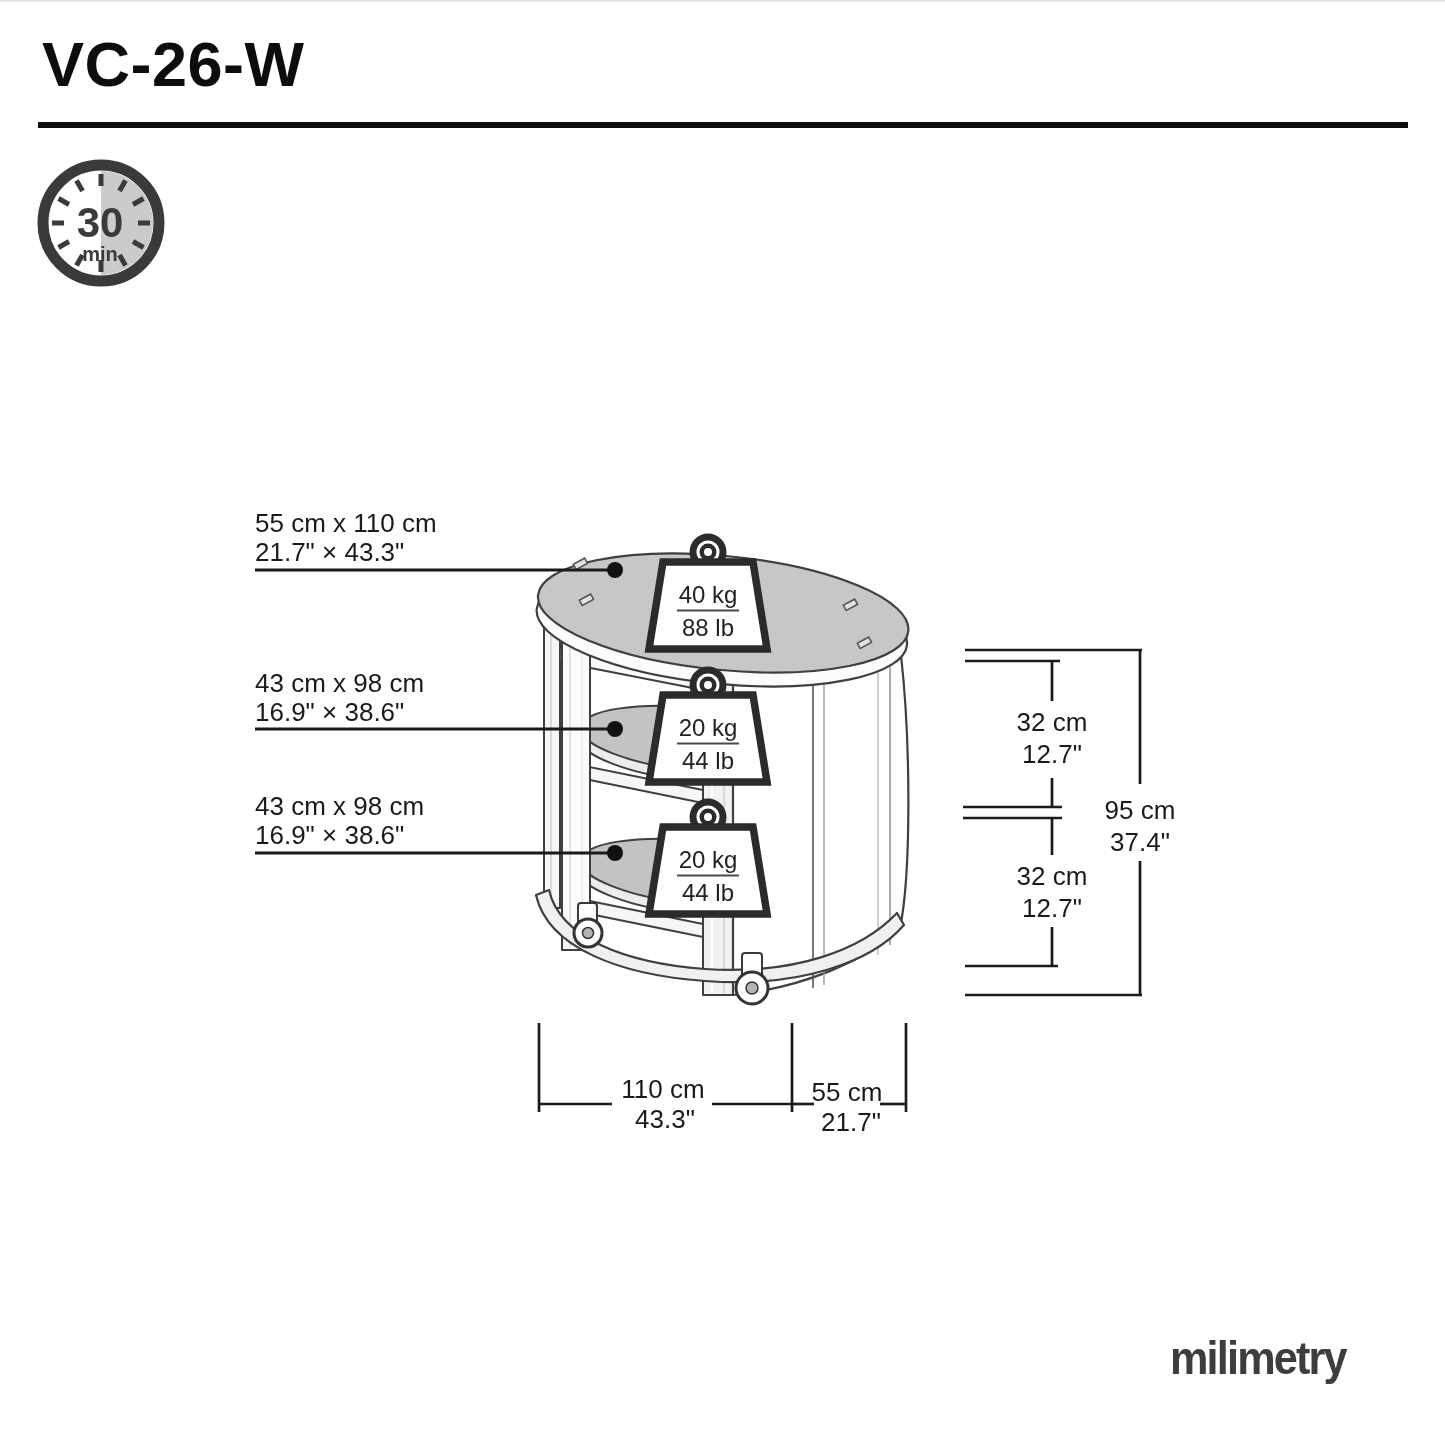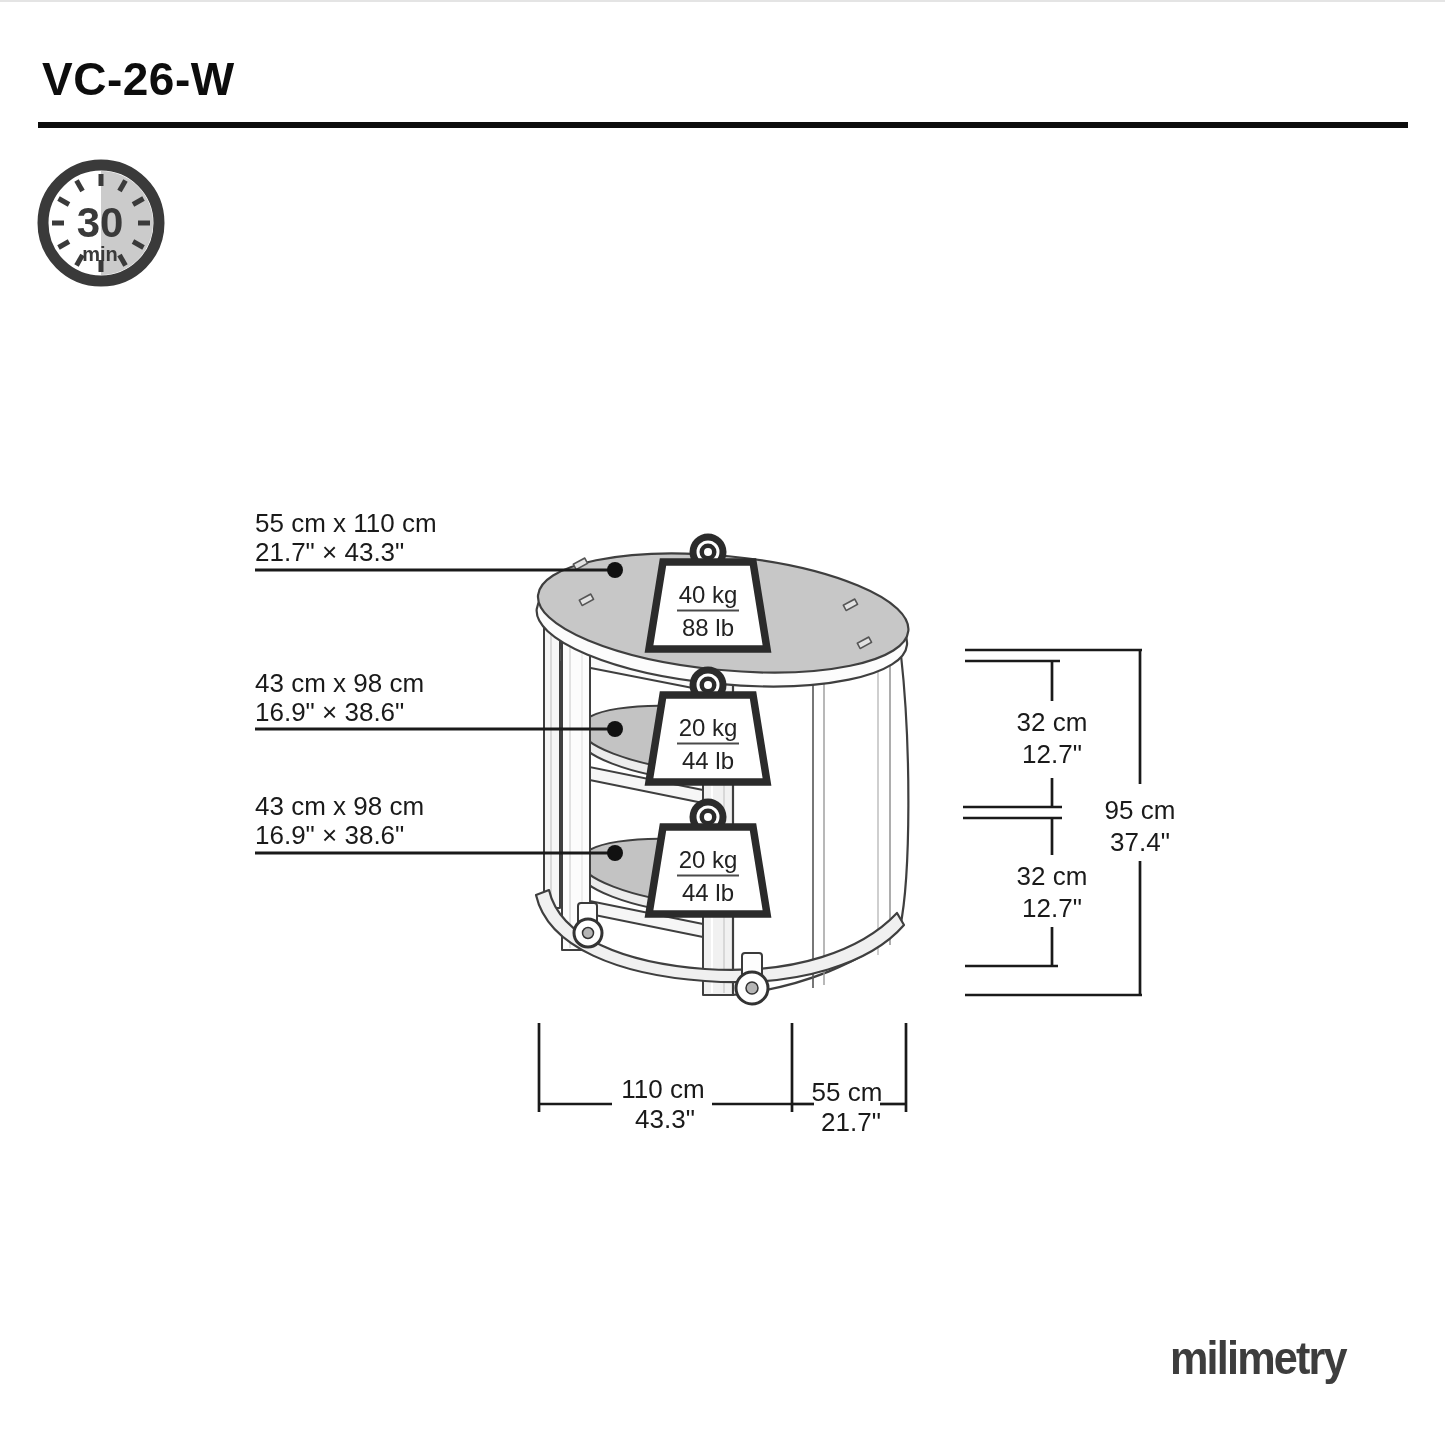--- a/index.html
+++ b/index.html
@@ -1,20 +1,20 @@
 <!DOCTYPE html>
 <html><head>
 <meta charset="utf-8">
 <style>
   html,body{margin:0;padding:0;background:#ffffff;}
   body{width:1445px;height:1445px;position:relative;overflow:hidden;
        font-family:"Liberation Sans", sans-serif;color:#111;}
   .top-edge{position:absolute;left:0;top:0;width:1445px;height:2px;background:#e4e4e4;}
-  .page-title{position:absolute;left:42px;top:28px;font-size:46px;font-weight:bold;
-              letter-spacing:0.5px;color:#0d0d0d;margin-top:24px;}
+  .page-title{position:absolute;left:42px;top:28px;font-size:63px;font-weight:bold;
+              letter-spacing:0.5px;color:#0d0d0d;}
   .title-rule{position:absolute;left:38px;top:122px;width:1370px;height:6px;background:#0d0d0d;}
   .brand-logo{position:absolute;left:1170px;top:1330px;width:240px;font-size:47px;
               font-weight:bold;color:#3d3d3d;letter-spacing:-2px;
               transform:scaleX(0.92);transform-origin:left center;}
   svg{position:absolute;left:0;top:0;}
   text{font-family:"Liberation Sans", sans-serif;}
   .ann{font-size:26px;fill:#1a1a1a;}
   .wtxt{font-size:24px;fill:#222222;}
   .clocknum{font-size:42px;font-weight:bold;fill:#3a3a3a;}
   .clockunit{font-size:20px;font-weight:bold;fill:#3a3a3a;}

